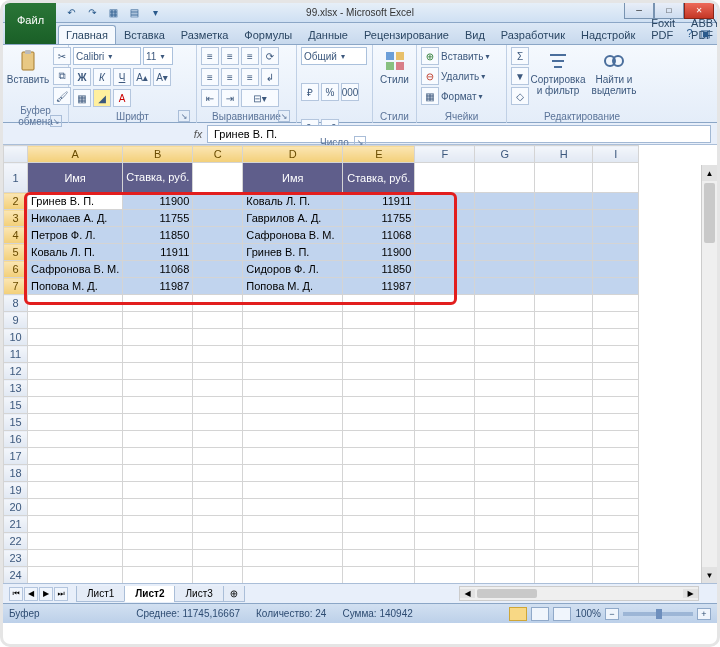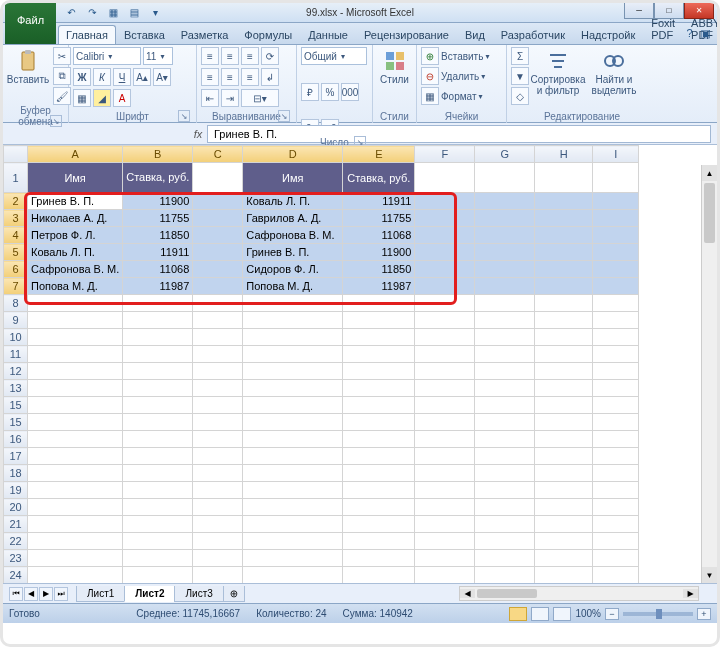--- a/index.html
+++ b/index.html
@@ -824,21 +824,21 @@
     </div>
     <div class="hscroll">
       <span class="hb">◀</span>
       <span class="thumb"></span>
       <span style="flex:1"></span>
       <span class="hb">▶</span>
     </div>
   </div>
 
   <div class="status">
-    <span>Готово</span>
+    <span>Буфер</span>
     <div class="agg">
       <span><span>Среднее:</span> <span>11745,16667</span></span>
       <span><span>Количество:</span> <span>24</span></span>
       <span><span>Сумма:</span> <span>140942</span></span>
     </div>
     <div class="zoom">
       <span class="viewbtn active"></span>
       <span class="viewbtn"></span>
       <span class="viewbtn"></span>
       <span>100%</span>

